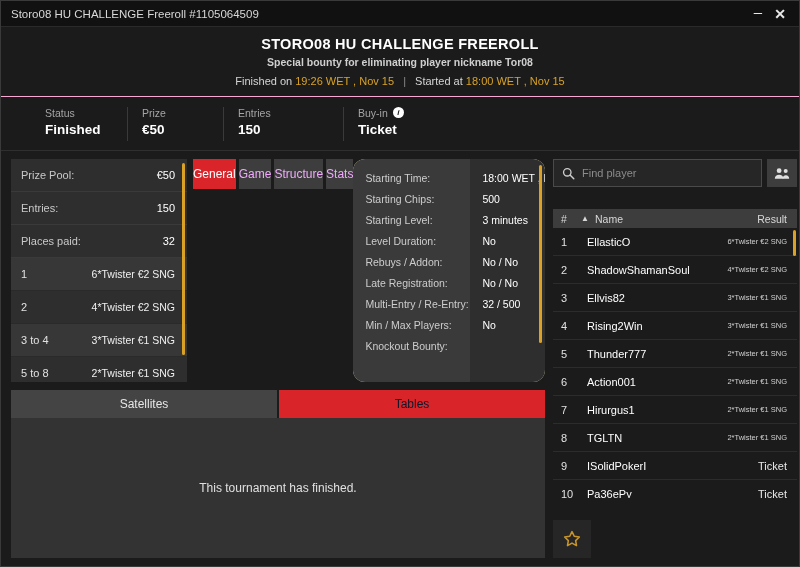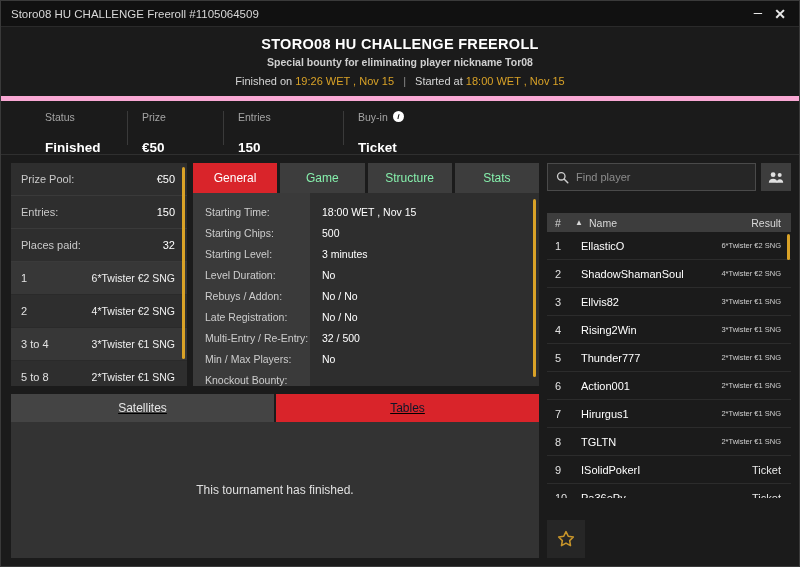--- a/index.html
+++ b/index.html
@@ -33,21 +33,21 @@
     display: flex; align-items: center; justify-content: center;
     color: #e8e8e8; font-size: 13px; cursor: pointer;
   }
   .win-btn.min { font-size: 15px; padding-bottom: 5px; }
   .win-btn.close { font-weight: bold; font-size: 14px; }
 
   
   .header {
     flex: 0 0 auto; padding: 9px 10px 9px;
     background: #1b1b1b; text-align: center;
-    border-bottom: 5px solid #f9a8d4;
+    border-bottom: 1px solid #f9a8d4;
   }
   .hdr-title {
     font-size: 14.5px; font-weight: bold; color: #ffffff;
     letter-spacing: .3px; margin-bottom: 4px;
   }
   .hdr-sub { font-size: 10.5px; font-weight: bold; color: #cfcfcf; margin-bottom: 7px; }
   .hdr-times { font-size: 11px; color: #d5d5d5; }
   .amber { color: #d9a227; }
   .sep-pipe { color: #8a8a8a; margin: 0 6px; }
 
@@ -61,21 +61,21 @@
   }
   .stat {
     padding: 0 22px 0 0; min-width: 96px;
     border-left: 1px solid #3a3a3a;
     padding-left: 14px; height: 34px;
   }
   .stat:first-child { border-left: none; }
   .stat-prize { min-width: 96px; }
   .stat-entries { min-width: 120px; }
   .stat-label {
-    font-size: 10.5px; color: #a5a5a5; margin-bottom: 17px;
+    font-size: 10.5px; color: #a5a5a5; margin-bottom: 3px;
     display: flex; align-items: center; gap: 5px;
   }
   .stat-value { font-size: 13.5px; font-weight: bold; color: #ffffff; }
   .info-icon {
     width: 11px; height: 11px; border-radius: 50%;
     background: #ffffff; color: #1b1b1b;
     font-size: 8px; font-weight: bold;
     display: inline-flex; align-items: center; justify-content: center;
     font-style: italic; cursor: pointer;
   }
@@ -101,50 +101,50 @@
   .pp-row.alt { background: #373737; }
   .pp-row.payrow { border-bottom: 1px solid #2a2a2a; }
   .pp-row.payrow .pp-key { color: #e2e2e2; }
   .pp-row.payrow .pp-val { color: #f0f0f0; font-size: 10.5px; }
   .pp-scroll {
     position: absolute; right: 2px; top: 4px;
     width: 3px; height: 192px; background: #d9a227; border-radius: 2px;
   }
 
   
-  .tabpanel { flex: 1; display: flex; flex-direction: column; min-width: 0; }
+  .tabpanel { flex: 1; display: flex; flex-direction: row; min-width: 0; }
   .tabrow { display: flex; gap: 3px; height: 30px; flex: 0 0 30px; }
   .tab {
     flex: 1; display: flex; align-items: center; justify-content: center;
-    background: #3d3d3d; color: #86efac; font-size: 12px; cursor: pointer;
+    background: #3d3d3d; color: #f0abfc; font-size: 12px; cursor: pointer;
   }
   .tab.active { background: #d9242a; color: #ffffff; font-weight: normal; }
   .tabcontent {
     flex: 1; background: #fef9c3; position: relative;
-    overflow: hidden; display: flex;
+    overflow: hidden; display: flex; border-radius: 12px;
   }
   .tc-labels {
     width: 117px; flex: 0 0 117px; background: #3a3a3a;
     padding: 8px 0 0 0;
   }
   .tc-values { flex: 1; background: #2e2e2e; padding: 8px 0 0 12px; }
   .tc-line {
     height: 21px; font-size: 10.5px; color: #cdcdcd;
     display: flex; align-items: center; padding-left: 12px;
     white-space: nowrap;
   }
   .tc-values .tc-line { color: #ffffff; padding-left: 0; }
   .tc-scroll {
     position: absolute; right: 3px; top: 6px;
     width: 3px; height: 178px; background: #d9a227; border-radius: 2px;
   }
 
   
   .lower { flex: 1; display: flex; flex-direction: column; min-height: 0; }
-  .lowertabs { display: flex; gap: 2px; height: 28px; flex: 0 0 28px; text-decoration: underline; }
+  .lowertabs { display: flex; gap: 2px; height: 28px; flex: 0 0 28px; }
   .ltab {
     flex: 1; display: flex; align-items: center; justify-content: center;
     background: #444444; color: #e6e6e6; font-size: 12px; cursor: pointer;
   }
   .ltab.active { background: #d9242a; color: #0f172a; }
   .lowerbody {
     flex: 1; background: #333333;
     display: flex; align-items: center; justify-content: center;
     color: #e0e0e0; font-size: 12px;
   }

